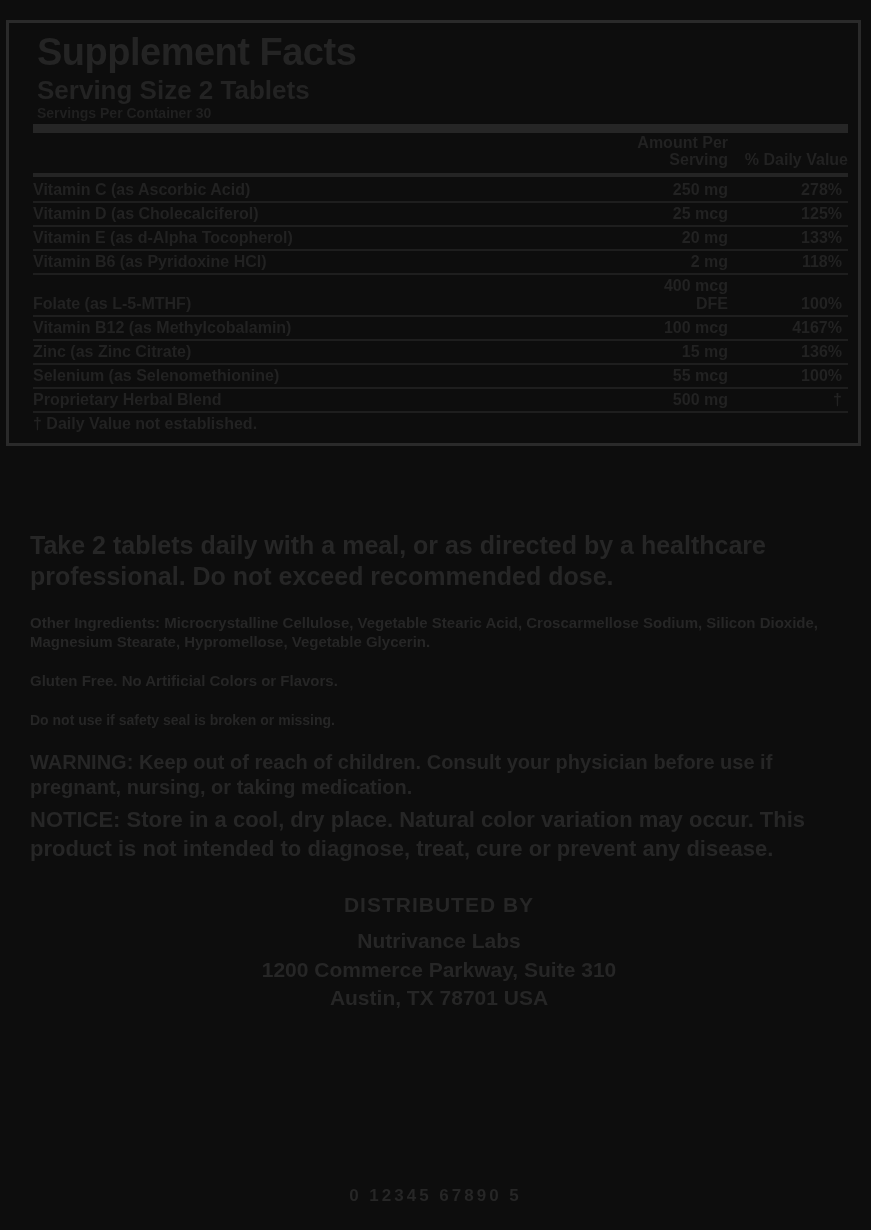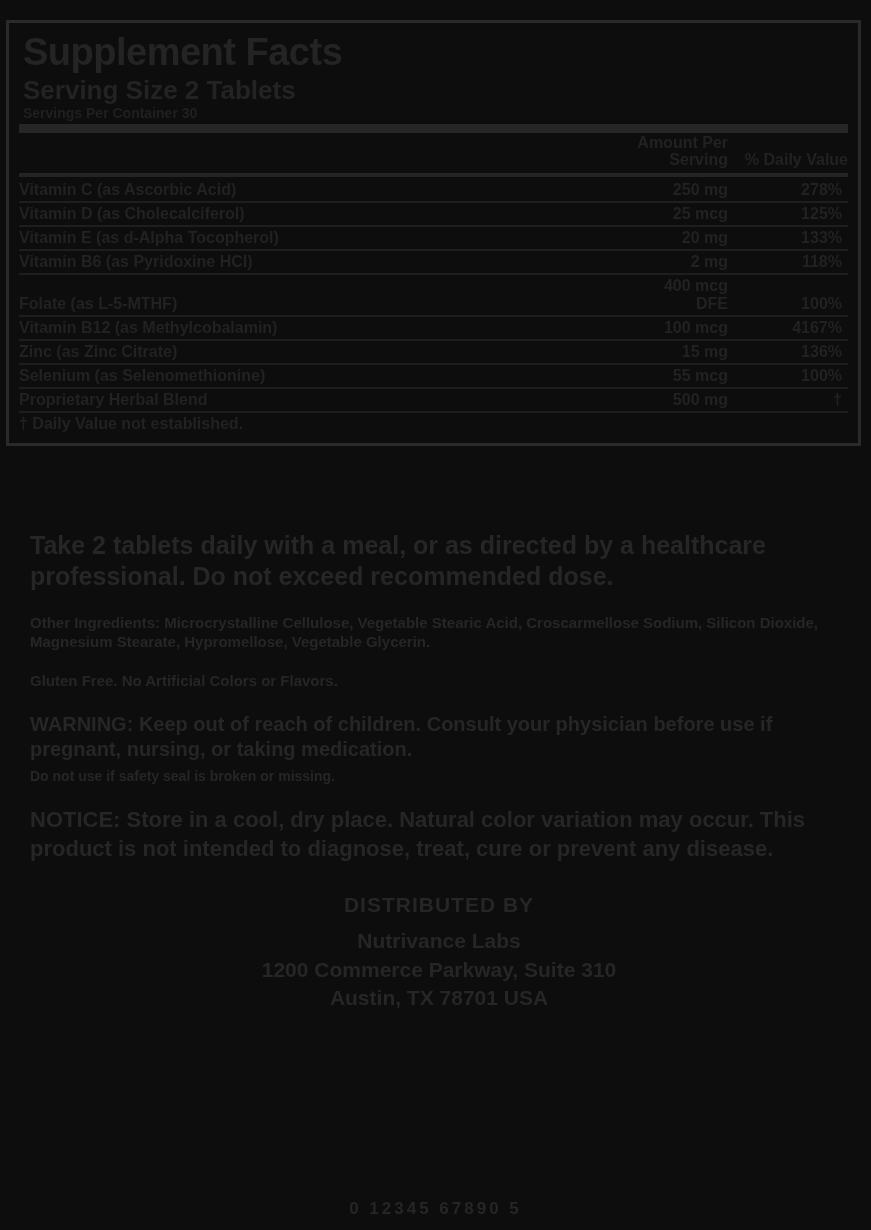--- a/index.html
+++ b/index.html
@@ -17,21 +17,21 @@
   }
 
   
   .panel {
     position: absolute;
     left: 6px;
     top: 20px;
     width: 855px;
     box-sizing: border-box;
     border: 3px solid #2a2a2a;
-    padding: 6px 10px 8px 10px;
+    padding: 6px 10px 8px 24px;
     background: #0d0d0d;
   }
 
   .panel-title {
     font-size: 38px;
     font-weight: bold;
     letter-spacing: -0.5px;
     line-height: 1.0;
     color: #242424;
     margin: 4px 0 2px 4px;
@@ -176,21 +176,21 @@
   .brand-line {
     font-size: 21px;
     font-weight: bold;
     line-height: 1.35;
   }
 
   .barcode-area {
     position: absolute;
     left: 0;
     right: 0;
-    bottom: 11px;
+    bottom: 24px;
     text-align: center;
     font-size: 17px;
     font-weight: bold;
     letter-spacing: 3px;
     color: #262626;
   }
 </style>
 </head>
 <body>
 
@@ -277,22 +277,22 @@
 
   <p class="para p-directions">Take 2 tablets daily with a meal, or as directed by a healthcare professional. Do not exceed recommended dose.</p>
 
   <p class="para p-ingredients">Other Ingredients: Microcrystalline Cellulose, Vegetable Stearic Acid, Croscarmellose Sodium, Silicon Dioxide, Magnesium Stearate, Hypromellose, Vegetable Glycerin.</p>
 
   <p class="para p-small">Gluten Free. No Artificial Colors or Flavors.</p>
 
   <div class="centered-claim">
   </div>
 
+  <p class="para p-warning-sub">Do not use if safety seal is broken or missing.</p>
   <p class="para p-warning">WARNING: Keep out of reach of children. Consult your physician before use if pregnant, nursing, or taking medication.</p>
-  <p class="para p-warning-sub">Do not use if safety seal is broken or missing.</p>
 
   <p class="para p-notice">NOTICE: Store in a cool, dry place. Natural color variation may occur. This product is not intended to diagnose, treat, cure or prevent any disease.</p>
 
   <div class="footer-block">
     <div class="dist-by">DISTRIBUTED BY</div>
     <div class="brand-line">Nutrivance Labs</div>
     <div class="brand-line">1200 Commerce Parkway, Suite 310</div>
     <div class="brand-line">Austin, TX 78701 USA</div>
   </div>
 </div>

